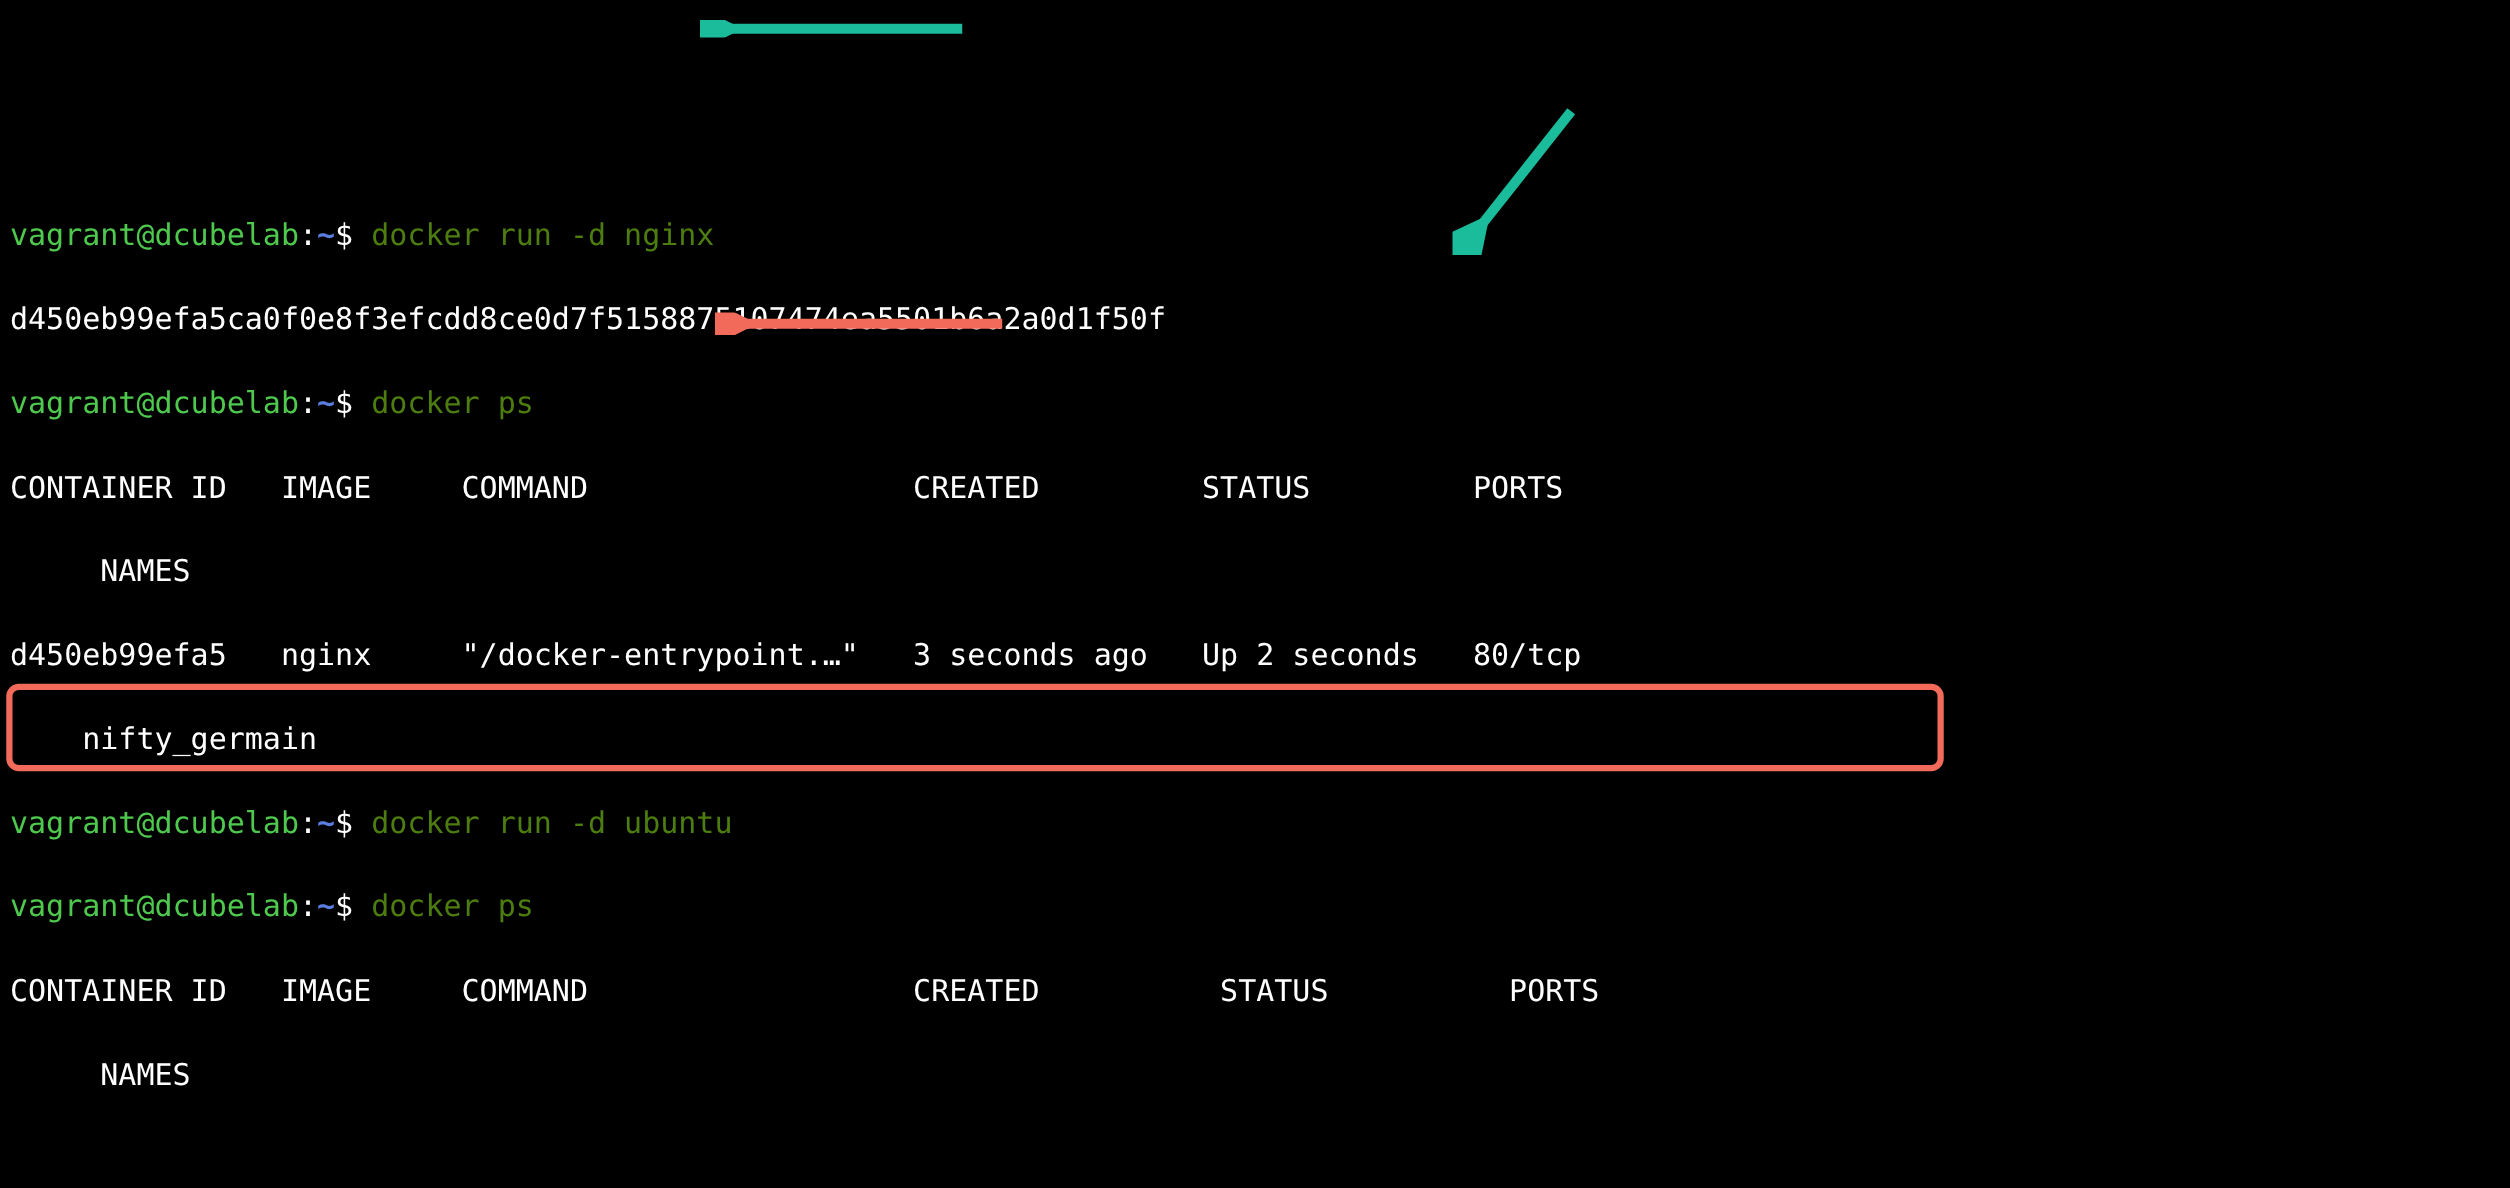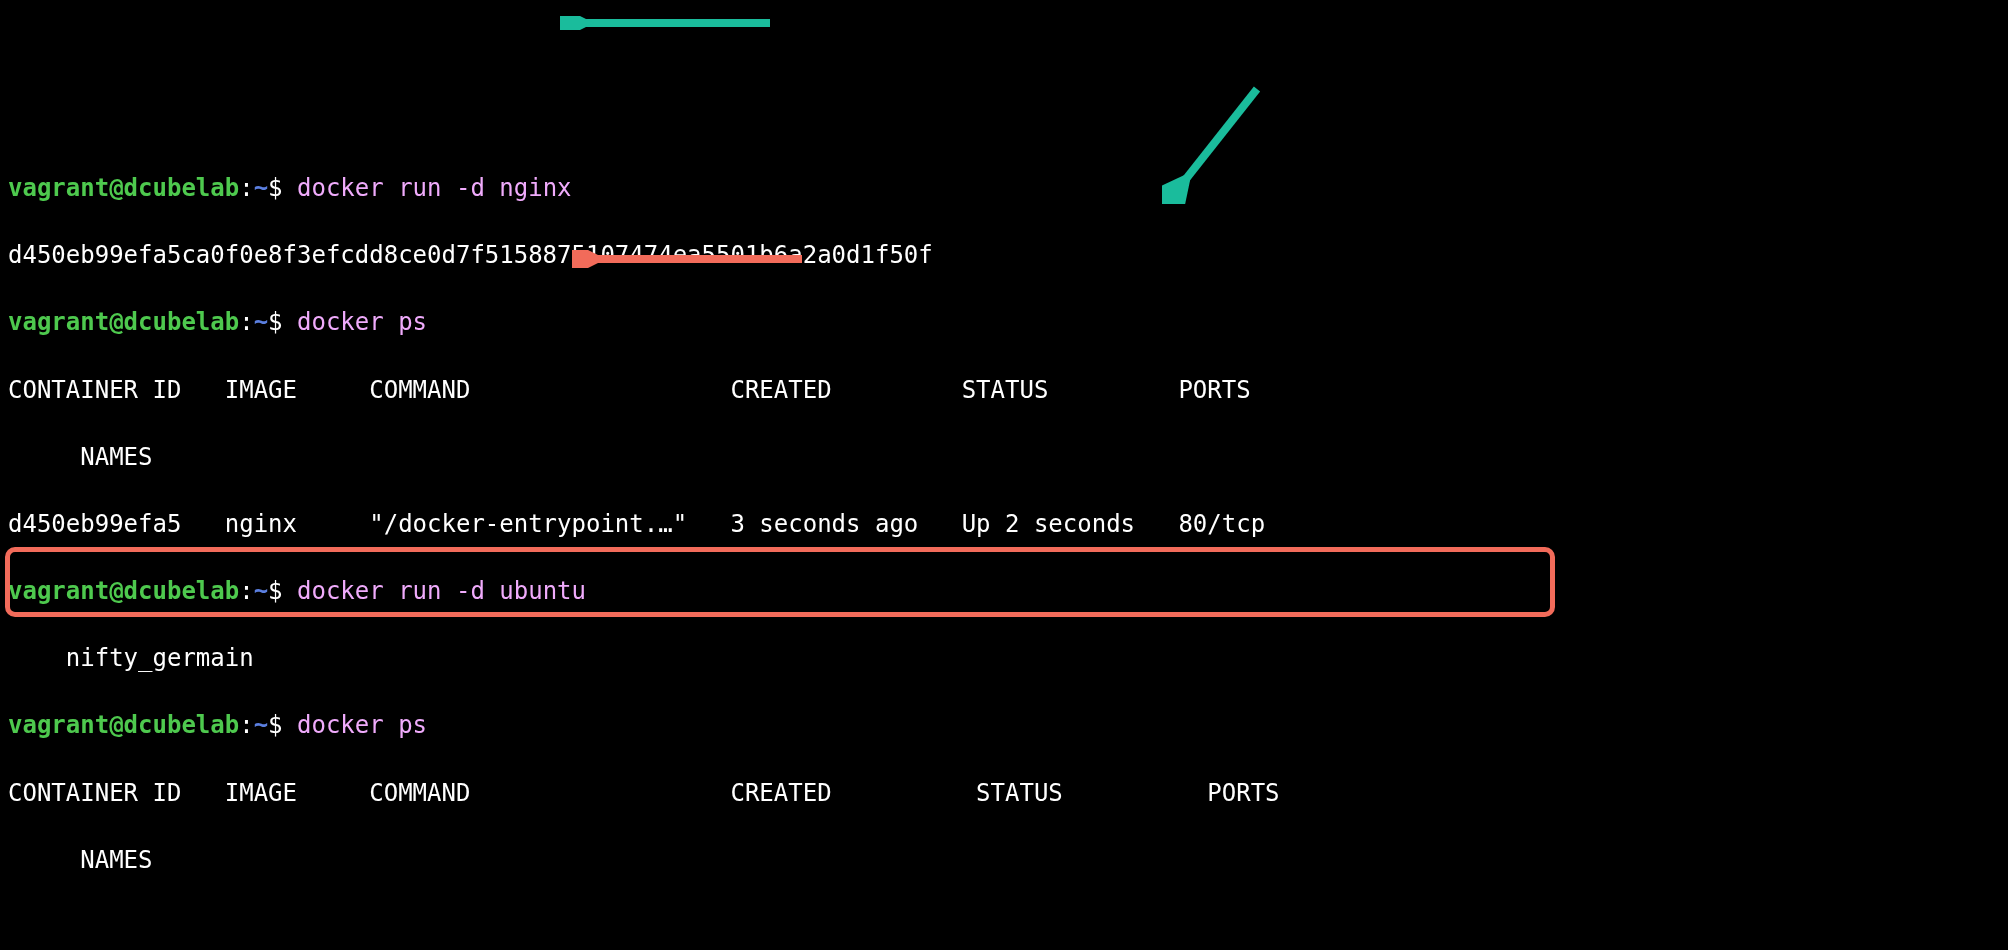--- a/index.html
+++ b/index.html
@@ -13,25 +13,25 @@
       font-family: 'Menlo', 'Monaco', 'Consolas', monospace;
       font-size: 24px;
       line-height: 1.4;
       padding: 4px 8px;
       width: 2008px;
       height: 950px;
       position: relative;
       white-space: pre;
       overflow: hidden;
     }
-    .prompt-user { color: #4EC94E; font-weight: bold; }
+    .prompt-user { color: #4EC94E; font-weight: normal; }
     .prompt-colon { color: #ffffff; }
     .prompt-path { color: #5B7FE0; font-weight: bold; }
     .prompt-dollar { color: #ffffff; }
-    .cmd { color: #f0abfc; }
+    .cmd { color: #4d7c0f; }
     .output { color: #ffffff; }
     .line { display: block; }
     .arrow-teal-1 {
       position: absolute;
       top: 16px;
       left: 560px;
       width: 210px;
       height: 14px;
       pointer-events: none;
     }
@@ -67,22 +67,22 @@
 
 
 
 <div>
 <span class="line"><span class="prompt-user">vagrant@dcubelab</span><span class="prompt-colon">:</span><span class="prompt-path">~</span><span class="prompt-dollar">$</span> <span class="cmd">docker run -d nginx</span></span>
 <span class="line output">d450eb99efa5ca0f0e8f3efcdd8ce0d7f5158875107474ea5501b6a2a0d1f50f</span>
 <span class="line"><span class="prompt-user">vagrant@dcubelab</span><span class="prompt-colon">:</span><span class="prompt-path">~</span><span class="prompt-dollar">$</span> <span class="cmd">docker ps</span></span>
 <span class="line output">CONTAINER ID   IMAGE     COMMAND                  CREATED         STATUS         PORTS</span>
 <span class="line output">     NAMES</span>
 <span class="line output">d450eb99efa5   nginx     "/docker-entrypoint.…"   3 seconds ago   Up 2 seconds   80/tcp</span>
+<span class="line output">    nifty_germain</span>
 <span class="line"><span class="prompt-user">vagrant@dcubelab</span><span class="prompt-colon">:</span><span class="prompt-path">~</span><span class="prompt-dollar">$</span> <span class="cmd">docker run -d ubuntu</span></span>
-<span class="line output">    nifty_germain</span>
 <span class="line"><span class="prompt-user">vagrant@dcubelab</span><span class="prompt-colon">:</span><span class="prompt-path">~</span><span class="prompt-dollar">$</span> <span class="cmd">docker ps</span></span>
 <span class="line output">CONTAINER ID   IMAGE     COMMAND                  CREATED          STATUS          PORTS</span>
 <span class="line output">     NAMES</span>
 
 
 
 
 
 
 

